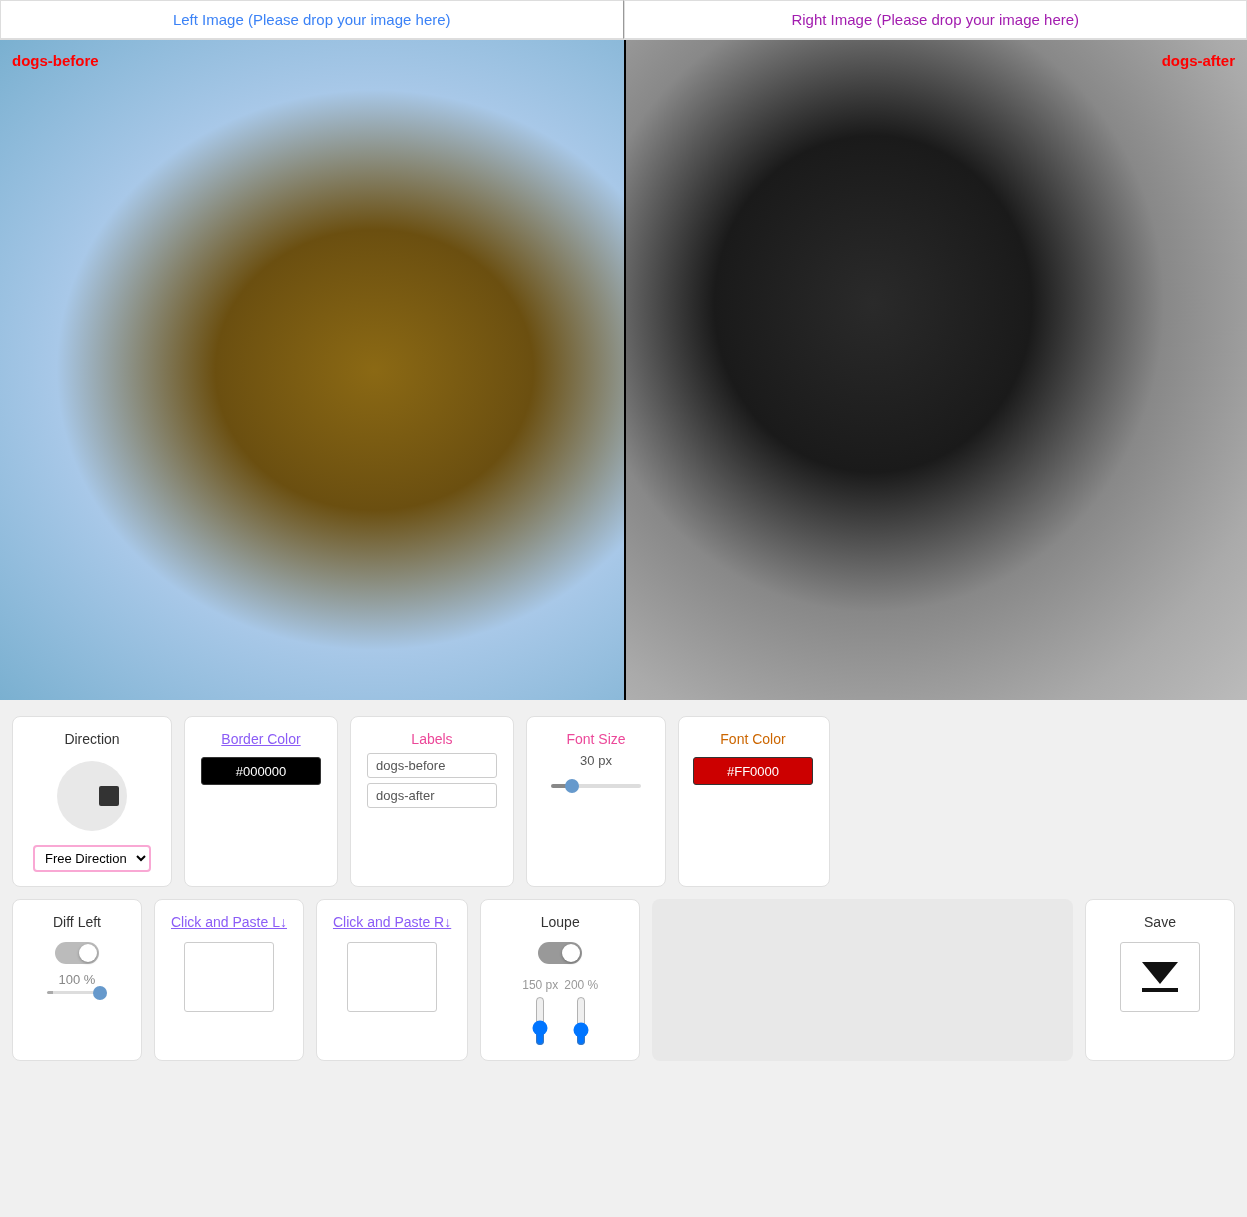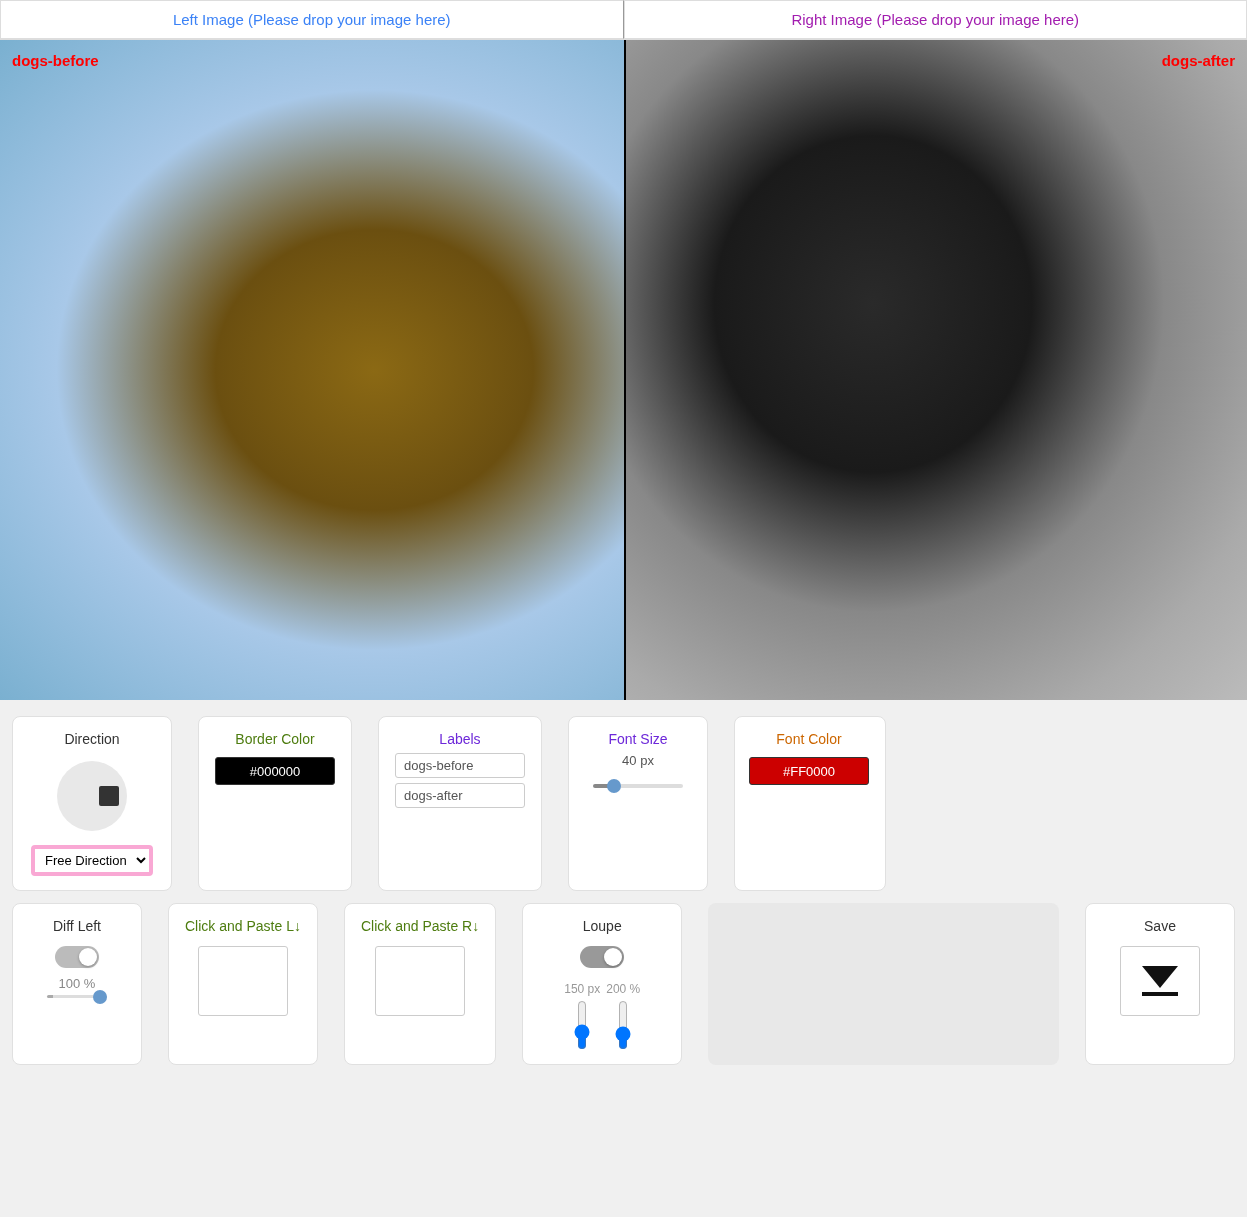--- a/index.html
+++ b/index.html
@@ -97,23 +97,23 @@
       flex-direction: column;
       align-items: center;
       min-width: 110px;
     }
 
     .control-title {
       font-size: 14px;
       margin-bottom: 6px;
       text-align: center;
     }
-    .control-title.blue { color: #4d7c0f; }
+    .control-title.blue { color: #8b5cf6; text-decoration: underline; }
     .control-title.orange { color: #cc6600; }
-    .control-title.red { color: #6d28d9; }
+    .control-title.red { color: #ec4899; }
     .control-title.dark { color: #333; }
 
     .control-subtitle {
       font-size: 13px;
       color: #555;
       margin-bottom: 8px;
       text-align: center;
     }
 
     
@@ -137,21 +137,21 @@
       background: #333;
       border-radius: 2px;
       position: absolute;
       right: 8px;
       top: 50%;
       transform: translateY(-50%);
     }
     .direction-select {
       font-size: 13px;
       padding: 3px 6px;
-      border: 4px solid #f9a8d4;
+      border: 2px solid #f9a8d4;
       border-radius: 4px;
       margin-top: 6px;
       background: #fff;
       cursor: pointer;
     }
 
     
     .border-card { min-width: 130px; }
     .slider-container {
       width: 100%;
@@ -285,21 +285,21 @@
     }
     .download-bar {
       width: 36px;
       height: 4px;
       background: #111;
       margin-top: 4px;
     }
 
     .controls-row {
       display: flex;
-      gap: 26px;
+      gap: 12px;
       width: 100%;
     }
 
     
     .loupe-inner {
       display: flex;
       gap: 8px;
       align-items: flex-start;
       flex-direction: column;
     }
@@ -391,21 +391,21 @@
     </div>
 
     <div class="control-card labels-card">
       <span class="control-title red">Labels</span>
       <input type="text" class="label-input" value="dogs-before" style="">
       <input type="text" class="label-input" value="dogs-after" style="">
     </div>
 
     <div class="control-card font-size-card">
       <span class="control-title red">Font Size</span>
-      <span class="control-subtitle">40 px</span>
+      <span class="control-subtitle">30 px</span>
       <div class="slider-container">
         <input type="range" min="8" max="72" value="20" style="">
       </div>
     </div>
 
     <div class="control-card font-color-card">
       <span class="control-title orange">Font Color</span>
       <div class="color-swatch red-swatch">
         <span>#FF0000</span>
       </div>

